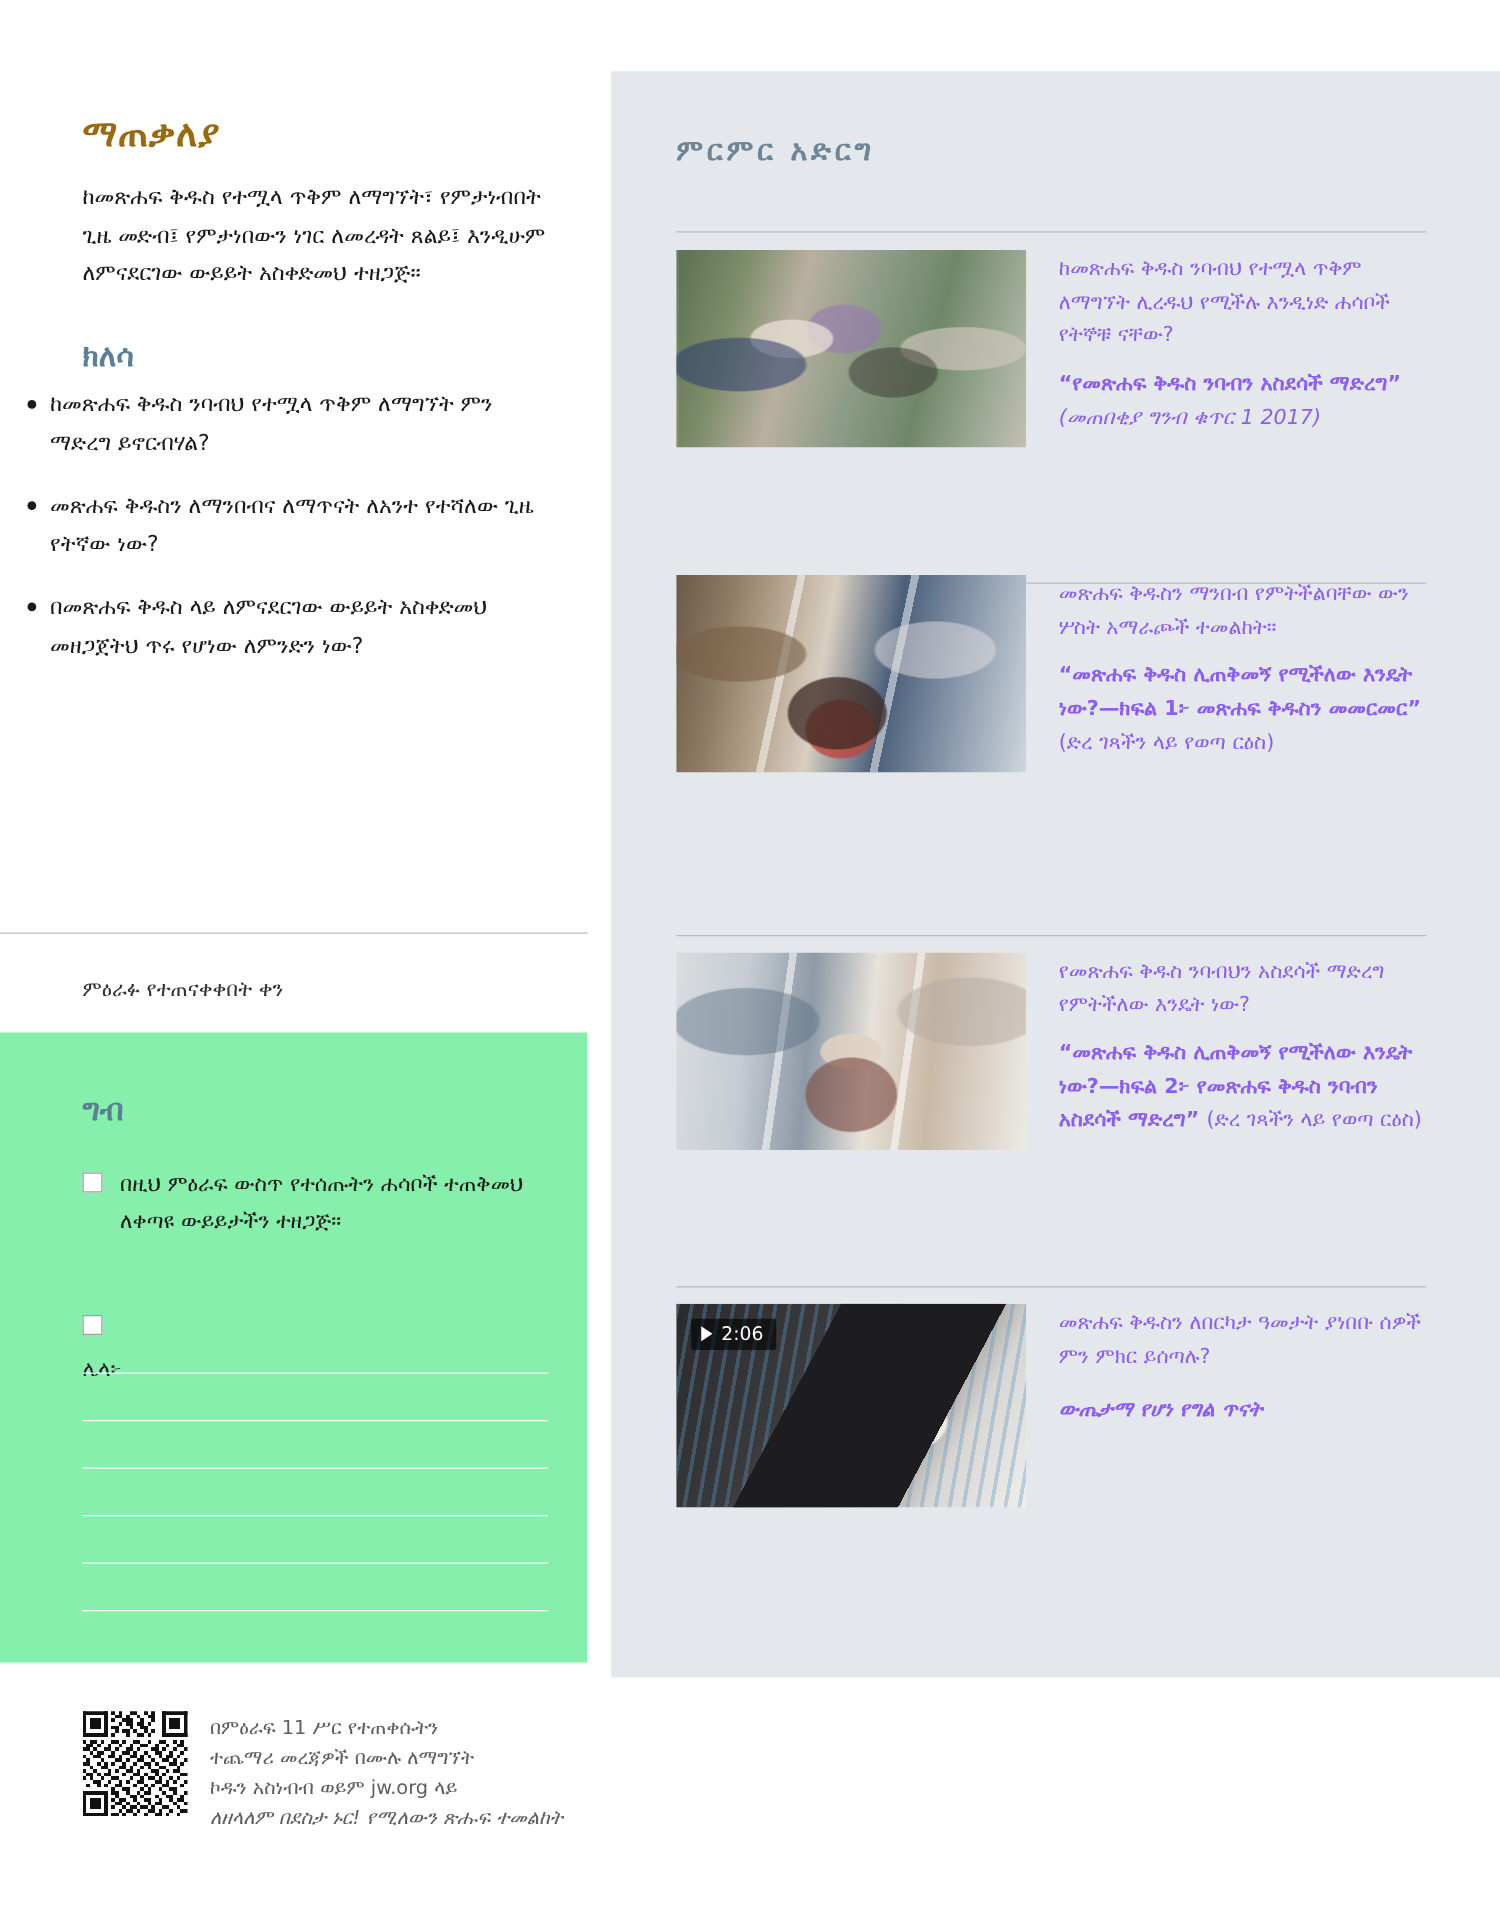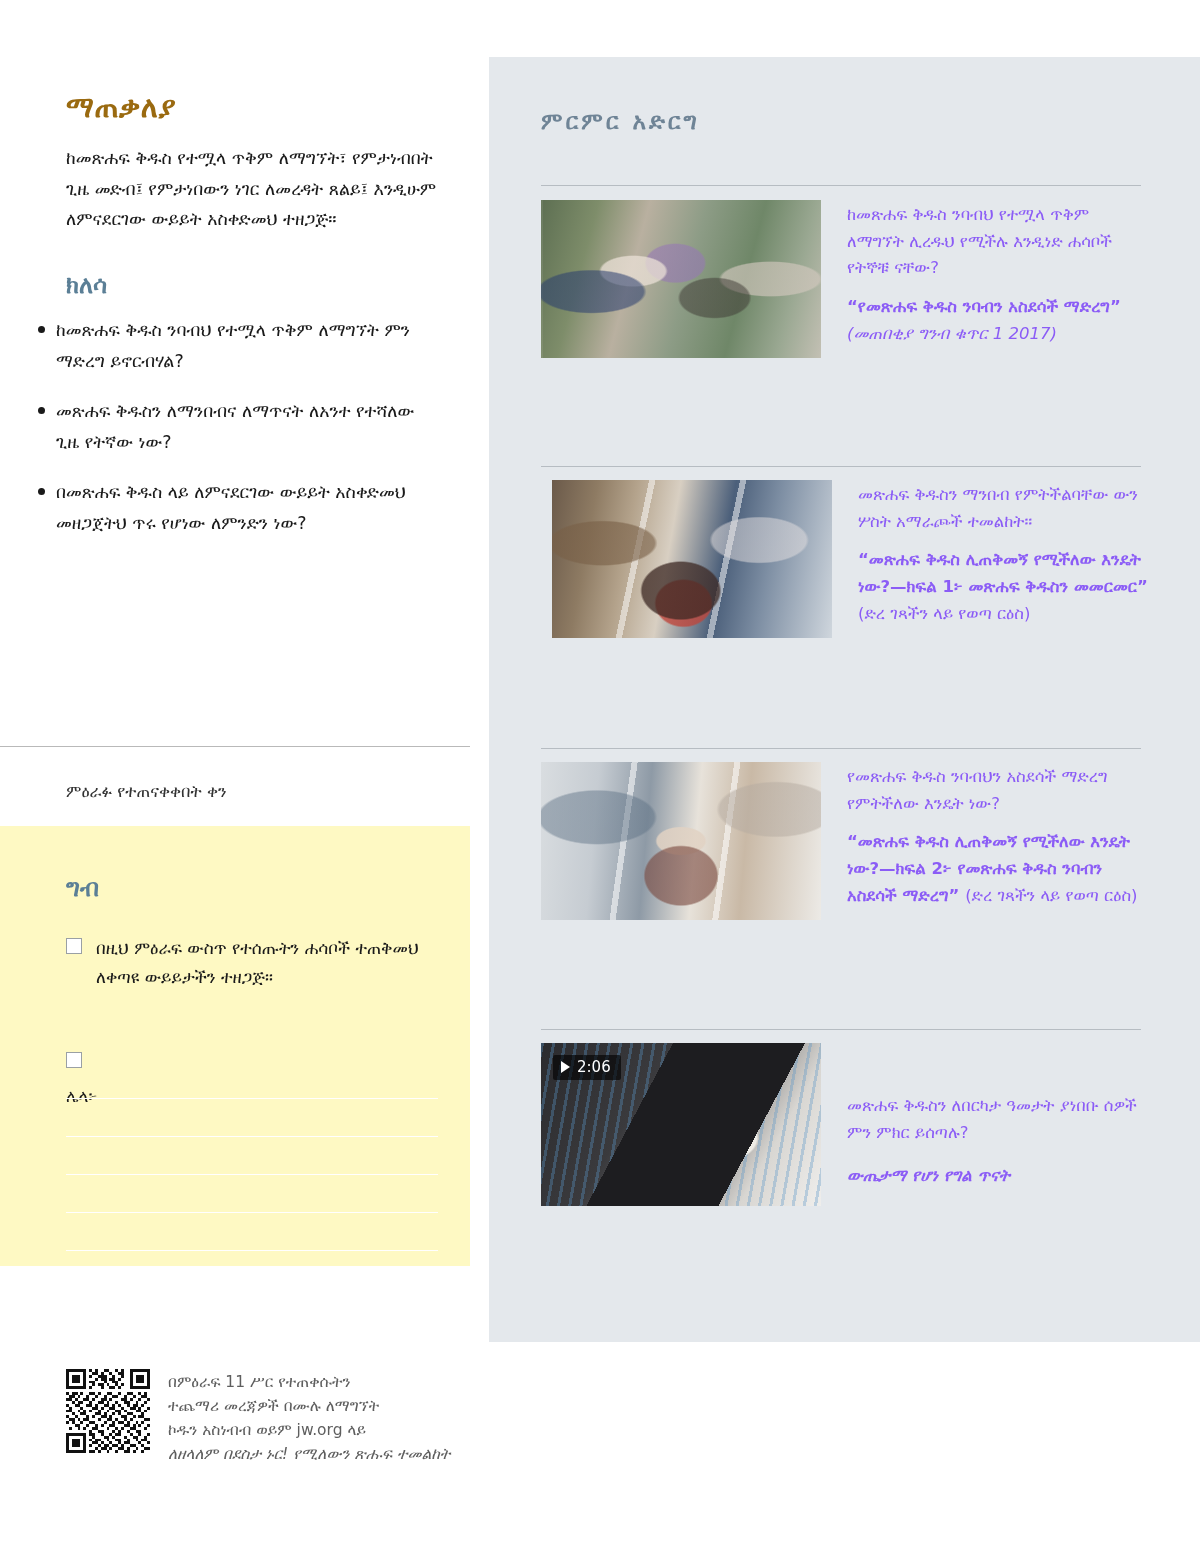--- a/index.html
+++ b/index.html
@@ -49,21 +49,21 @@
 
   .sub-title {
     padding-left: 66px;
     font-size: 24px;
     font-weight: bold;
     color: #5b7f96;
     margin: 36px 0 10px 0;
   }
 
   ul.bullets {
-    margin: 16px;
+    margin: 0;
     padding-right: 26px;
     list-style: none;
   }
   ul.bullets li {
     position: relative;
     font-size: 17.5px;
     line-height: 1.75;
     color: #1a1a1a;
     margin-bottom: 20px;
   }
@@ -88,22 +88,22 @@
     left: 66px; top: 762px;
     font-size: 16.5px;
     color: #333;
     margin-top: 20px;
   }
 
   
   .notes-box {
     position: absolute;
     left: 0px; top: 826px;
-    width: 470px; height: 440px;
-    background: #fef9c3;
+    width: 470px; height: 504px;
+    background: #86efac;
   }
   .notes-title {
     position: absolute;
     left: 66px; top: 48px;
     font-size: 24px;
     font-weight: bold;
     color: #5b7f96;
   }
   .check-item {
     position: absolute;
@@ -315,21 +315,21 @@
     </div>
     <div class="item-text">
       <p class="q">ከመጽሐፍ ቅዱስ ንባብህ የተሟላ ጥቅም ለማግኘት ሊረዱህ የሚችሉ እንዲነድ ሐሳቦች የትኞቹ ናቸው?</p>
       <p class="ref">“የመጽሐፍ ቅዱስ ንባብን አስደሳች ማድረግ”</p>
       <p class="ref"><span class="ital">(መጠበቂያ ግንብ ቁጥር 1 2017)</span></p>
     </div>
   </div>
 
   <div class="hrule" style="top:466px;"></div>
 
-  <div class="item" style="top:480px;margin-left:11px;">
+  <div class="item" style="top:460px;">
     <div class="thumb" style="height:158px;">
       <div class="ph img2"></div>
     </div>
     <div class="item-text">
       <p class="q">መጽሐፍ ቅዱስን ማንበብ የምትችልባቸው ውን ሦስት አማራጮች ተመልከት።</p>
       <p class="ref">“መጽሐፍ ቅዱስ ሊጠቅመኝ የሚችለው እንዴት ነው?—ክፍል 1፦ መጽሐፍ ቅዱስን መመርመር”</p>
       <p class="ref"><span class="plain">(ድረ ገጻችን ላይ የወጣ ርዕስ)</span></p>
     </div>
   </div>
 
@@ -341,21 +341,21 @@
     </div>
     <div class="item-text">
       <p class="q">የመጽሐፍ ቅዱስ ንባብህን አስደሳች ማድረግ የምትችለው እንዴት ነው?</p>
       <p class="ref"><span>“መጽሐፍ ቅዱስ ሊጠቅመኝ የሚችለው እንዴት ነው?—ክፍል 2፦ የመጽሐፍ ቅዱስ ንባብን አስደሳች ማድረግ”</span>
         <span class="plain">(ድረ ገጻችን ላይ የወጣ ርዕስ)</span></p>
     </div>
   </div>
 
   <div class="hrule" style="top:1029px;"></div>
 
-  <div class="item" style="top:1043px;align-items:flex-end;">
+  <div class="item" style="top:1043px;">
     <div class="thumb" style="height:163px;">
       <div class="ph img4"></div>
       <div class="video-badge">
         <span class="tri"></span>
         <span>2:06</span>
       </div>
     </div>
     <div class="item-text">
       <p class="q">መጽሐፍ ቅዱስን ለበርካታ ዓመታት ያነበቡ ሰዎች ምን ምክር ይሰጣሉ?</p>
       <p class="ital-b">ውጤታማ የሆነ የግል ጥናት</p>

